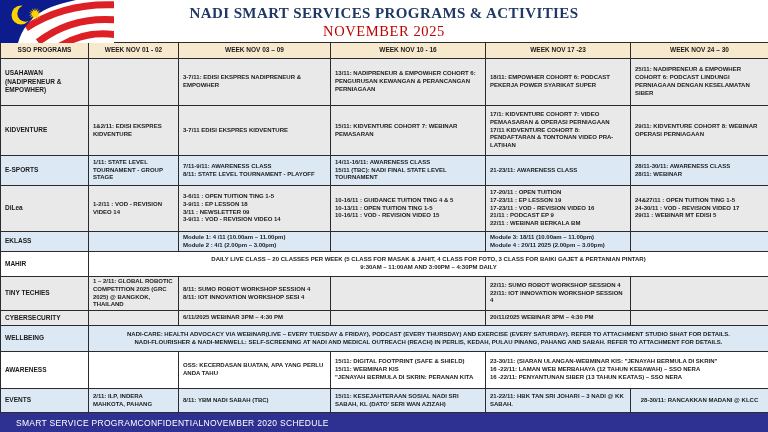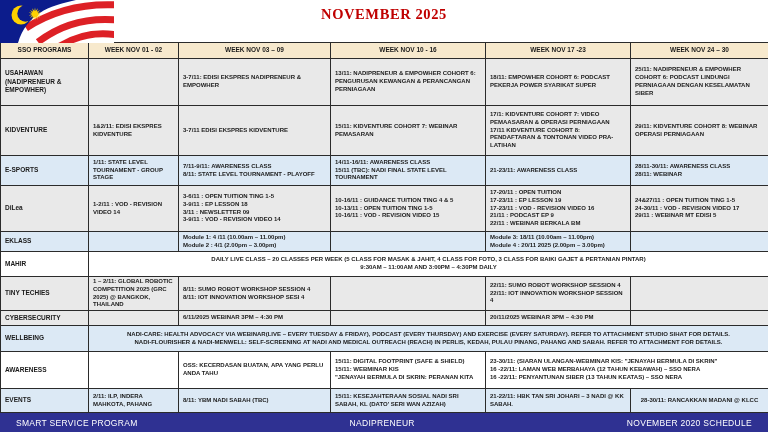--- a/index.html
+++ b/index.html
@@ -1,47 +1,48 @@
 <!DOCTYPE html>
 <html><head>
 <meta charset="utf-8">
 <style>
   *{margin:0;padding:0;box-sizing:border-box}
   html,body{width:768px;height:432px;overflow:hidden}
   body{font-family:"Liberation Sans",sans-serif;background:#fff;position:relative}
   .titlebar{height:42px;position:relative;text-align:center;padding-top:5px}
   .flag{position:absolute;left:0;top:0;width:114px;height:43px}
   .t1{font-family:"Liberation Serif",serif;font-weight:bold;font-size:15px;color:#1f3864;letter-spacing:.4px}
-  .t2{font-family:"Liberation Serif",serif;font-weight:bold;font-size:14.5px;color:#c00000;letter-spacing:.6px;margin-top:1px}
+  .t2{font-family:"Liberation Serif",serif;font-weight:normal;font-size:14.5px;color:#c00000;letter-spacing:.6px;margin-top:1px}
   table{width:768px;border-collapse:collapse;table-layout:fixed}
   td,th{border:1px solid #2b2b2b;vertical-align:middle;padding:1px 4px;font-size:6px;font-weight:bold;color:#1a1a1a;white-space:pre-line;line-height:1.3;text-align:left;overflow:hidden}
   thead th{background:#f7e9cd;text-align:center;font-size:6.5px;height:16px;white-space:normal;padding:1px 2px}
   th.prog{font-size:6.5px;white-space:normal;text-align:left}
   tr.gray{background:#e9e9e9}
   tr.blue{background:#dce9f5}
   tr.white{background:#ffffff}
   td.center{text-align:center}
   .h47{height:47px}.h50{height:50px}.h30{height:30px}.h46{height:46px}.h20{height:20px}
   .h25{height:25px}.h34{height:34px}.h15{height:15px}.h26{height:26px}.h37{height:37px}.h24{height:24px}
-  .footer{height:20px;background:#2f3192;color:#fff;display:flex;align-items:center;justify-content:space-between;padding:0 16px;font-size:8.5px;letter-spacing:.3px}
+  .footer{height:20px;background:#2f3192;color:#fff;display:flex;align-items:center;justify-content:flex-start;padding:0 16px;font-size:8.5px;letter-spacing:.3px}
 </style>
 </head>
 <body>
 
 <div class="titlebar">
   <svg class="flag" viewBox="0 0 114 43" preserveAspectRatio="none">
     <rect x="0" y="0" width="114" height="43" fill="#ffffff"></rect>
     <path d="M118,5 C82,3 52,11 26,28" stroke="#dd2025" stroke-width="7" fill="none"></path>
     <path d="M118,20 C86,17 60,25 38,42" stroke="#dd2025" stroke-width="7" fill="none"></path>
     <path d="M118,35 C94,31 72,37 54,50" stroke="#dd2025" stroke-width="7" fill="none"></path>
     <path d="M0,0 L76,0 C48,6 27,14 18,43 L0,43 Z" fill="#0c1c8c"></path>
     <circle cx="21" cy="15" r="9.5" fill="#ffd100"></circle>
     <circle cx="25.5" cy="13.5" r="8.2" fill="#0c1c8c"></circle>
     <polygon transform="translate(35,14)" fill="#ffd100" points="0,-6.5 0.67,-2.92 2.82,-5.86 1.87,-2.35 5.08,-4.05 2.70,-1.30 6.34,-1.45 3,0 6.34,1.45 2.70,1.30 5.08,4.05 1.87,2.35 2.82,5.86 0.67,2.92 0,6.5 -0.67,2.92 -2.82,5.86 -1.87,2.35 -5.08,4.05 -2.70,1.30 -6.34,1.45 -3,0 -6.34,-1.45 -2.70,-1.30 -5.08,-4.05 -1.87,-2.35 -2.82,-5.86 -0.67,-2.92"></polygon>
   </svg>
+  <div class="t1">NADI SMART SERVICES PROGRAMS &amp; ACTIVITIES</div>
   <div class="t2">NOVEMBER 2025</div>
 </div>
 
 <table>
   <colgroup>
       <col style="width:88px">
       <col style="width:90px">
       <col style="width:152px">
       <col style="width:155px">
       <col style="width:145px">
@@ -160,15 +161,15 @@
       <td>8/11: YBM NADI SABAH (TBC)</td>
       <td>15/11: KESEJAHTERAAN SOSIAL NADI SRI SABAH, KL (DATO' SERI WAN AZIZAH)</td>
       <td>21-22/11: HBK TAN SRI JOHARI – 3 NADI @ KK SABAH.</td>
       <td class="center">28-30/11: RANCAKKAN MADANI @ KLCC</td>
     </tr>
   </tbody>
 </table>
 
 <div class="footer">
   <span>SMART SERVICE PROGRAM</span>
-  <span>NADIPRENEUR</span>
+  <span>CONFIDENTIAL</span>
   <span>NOVEMBER 2020 SCHEDULE</span>
 </div>
 
 </body></html>

